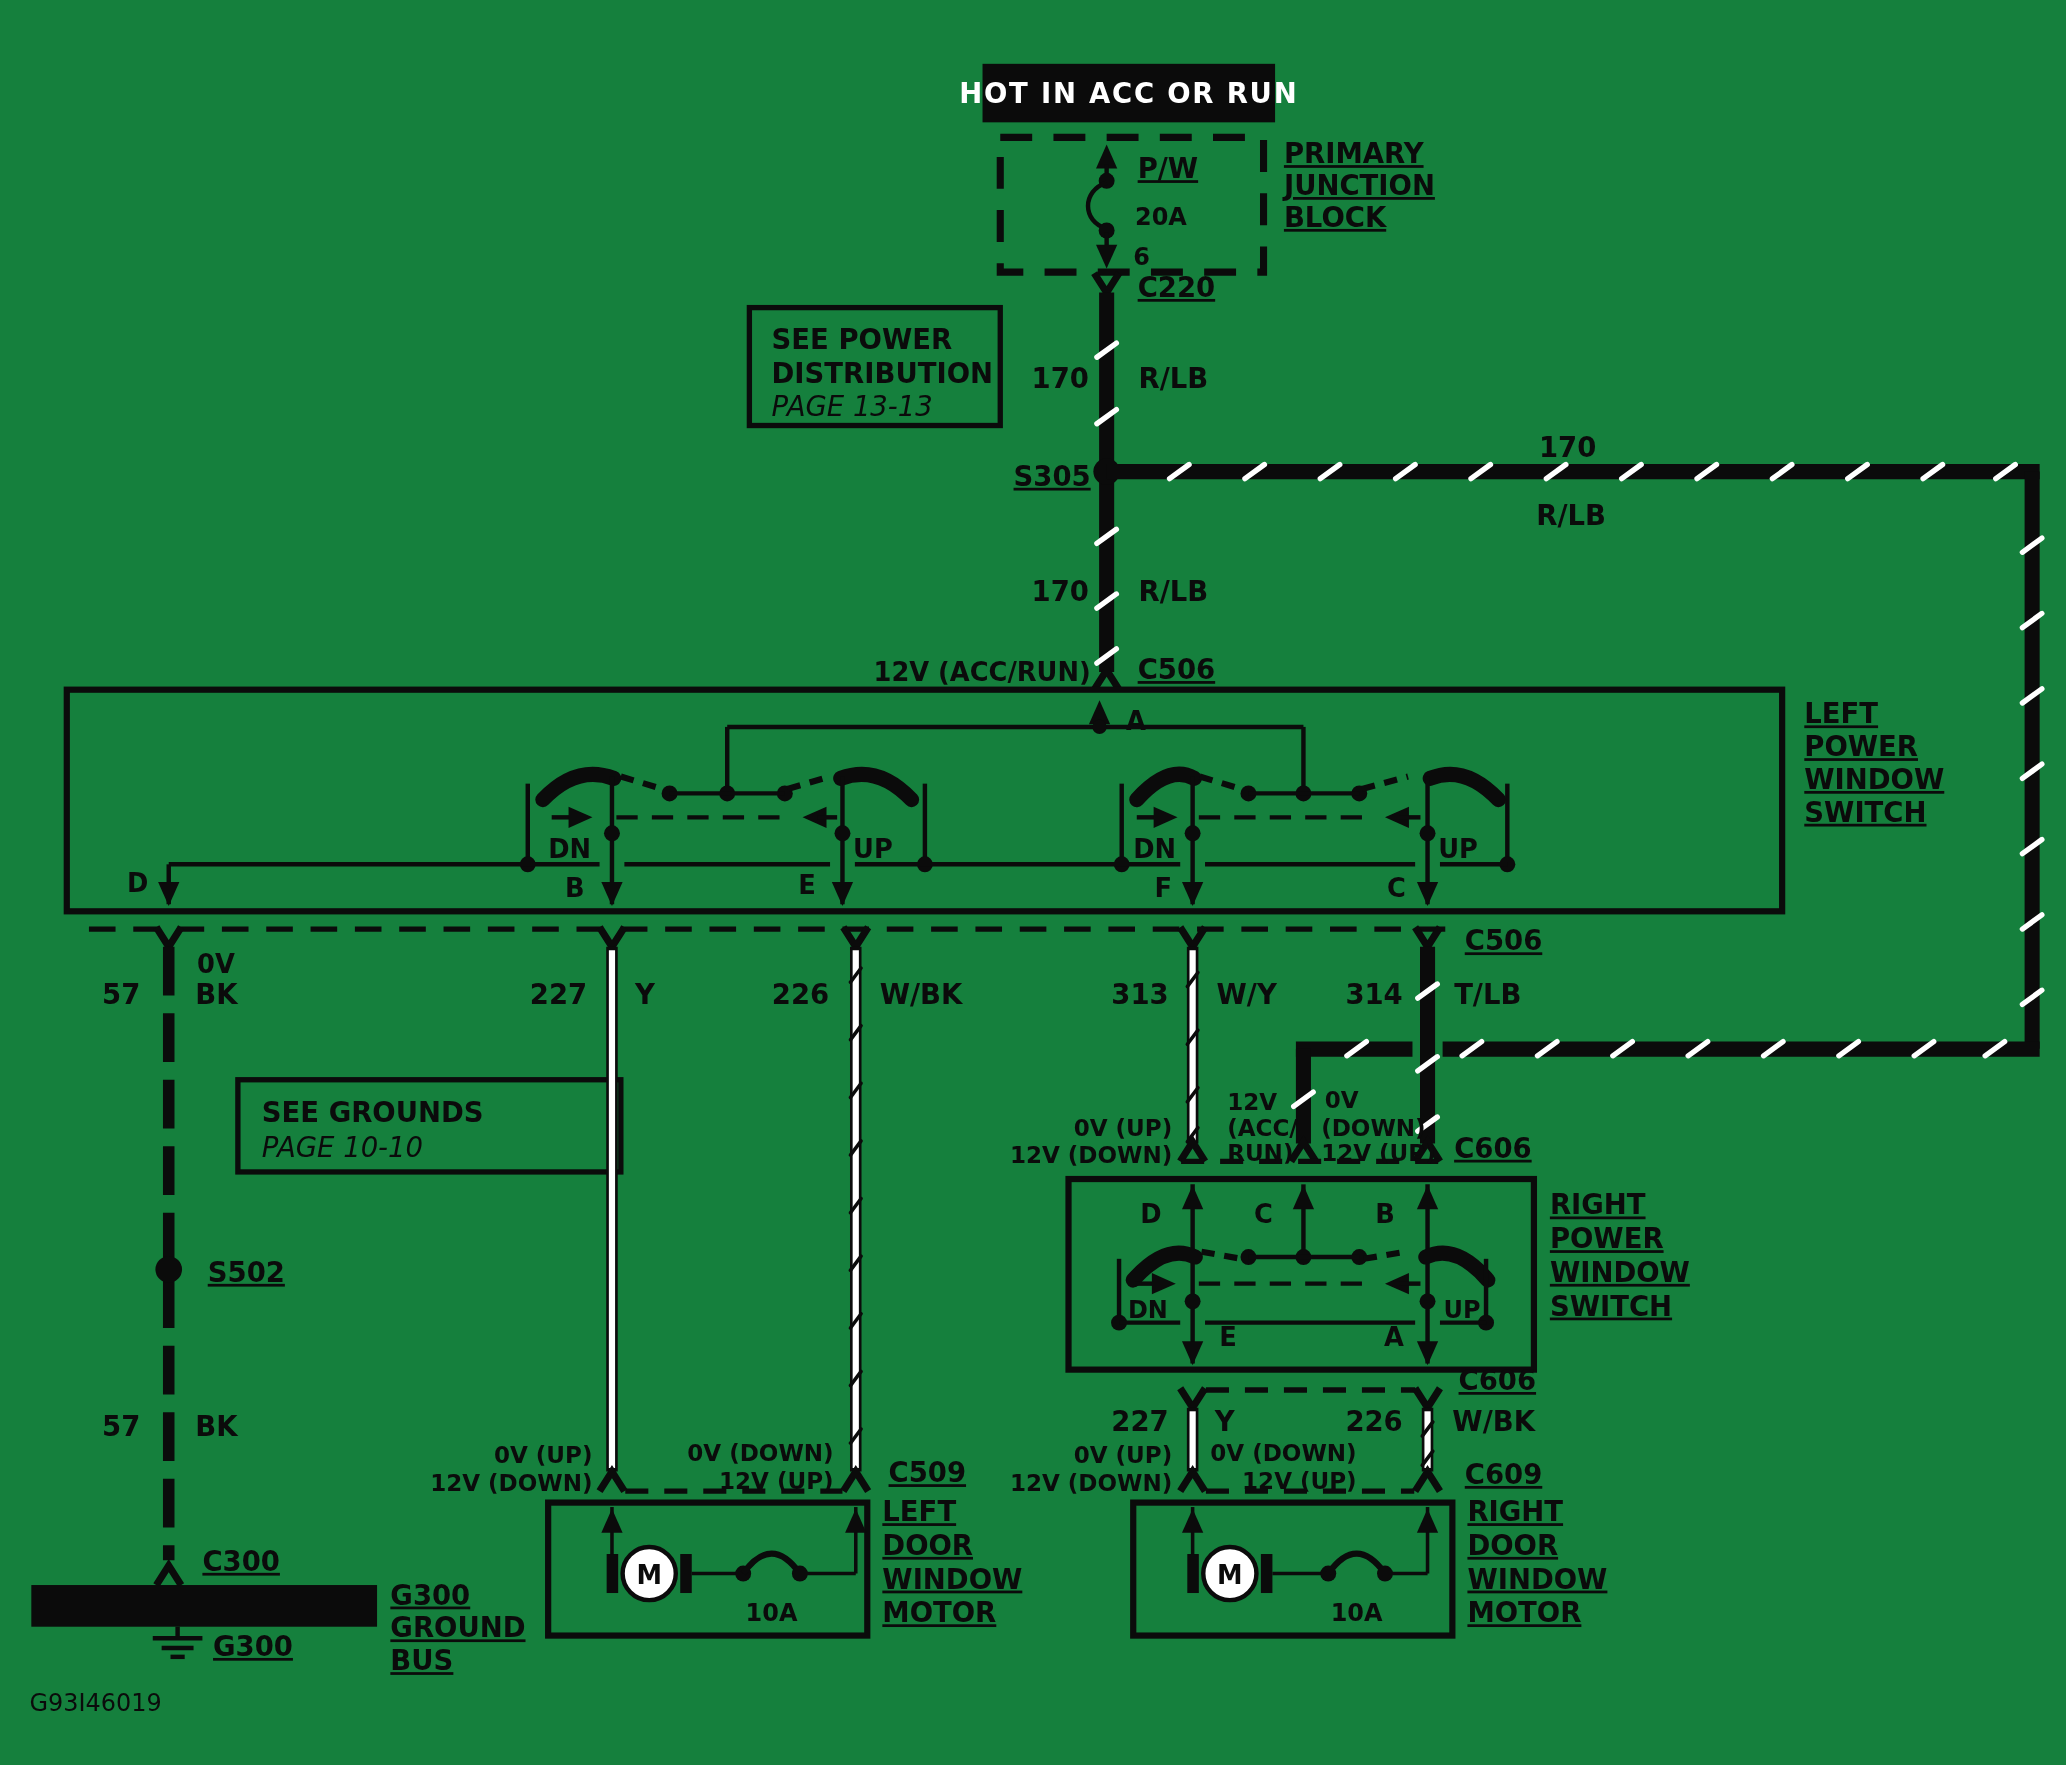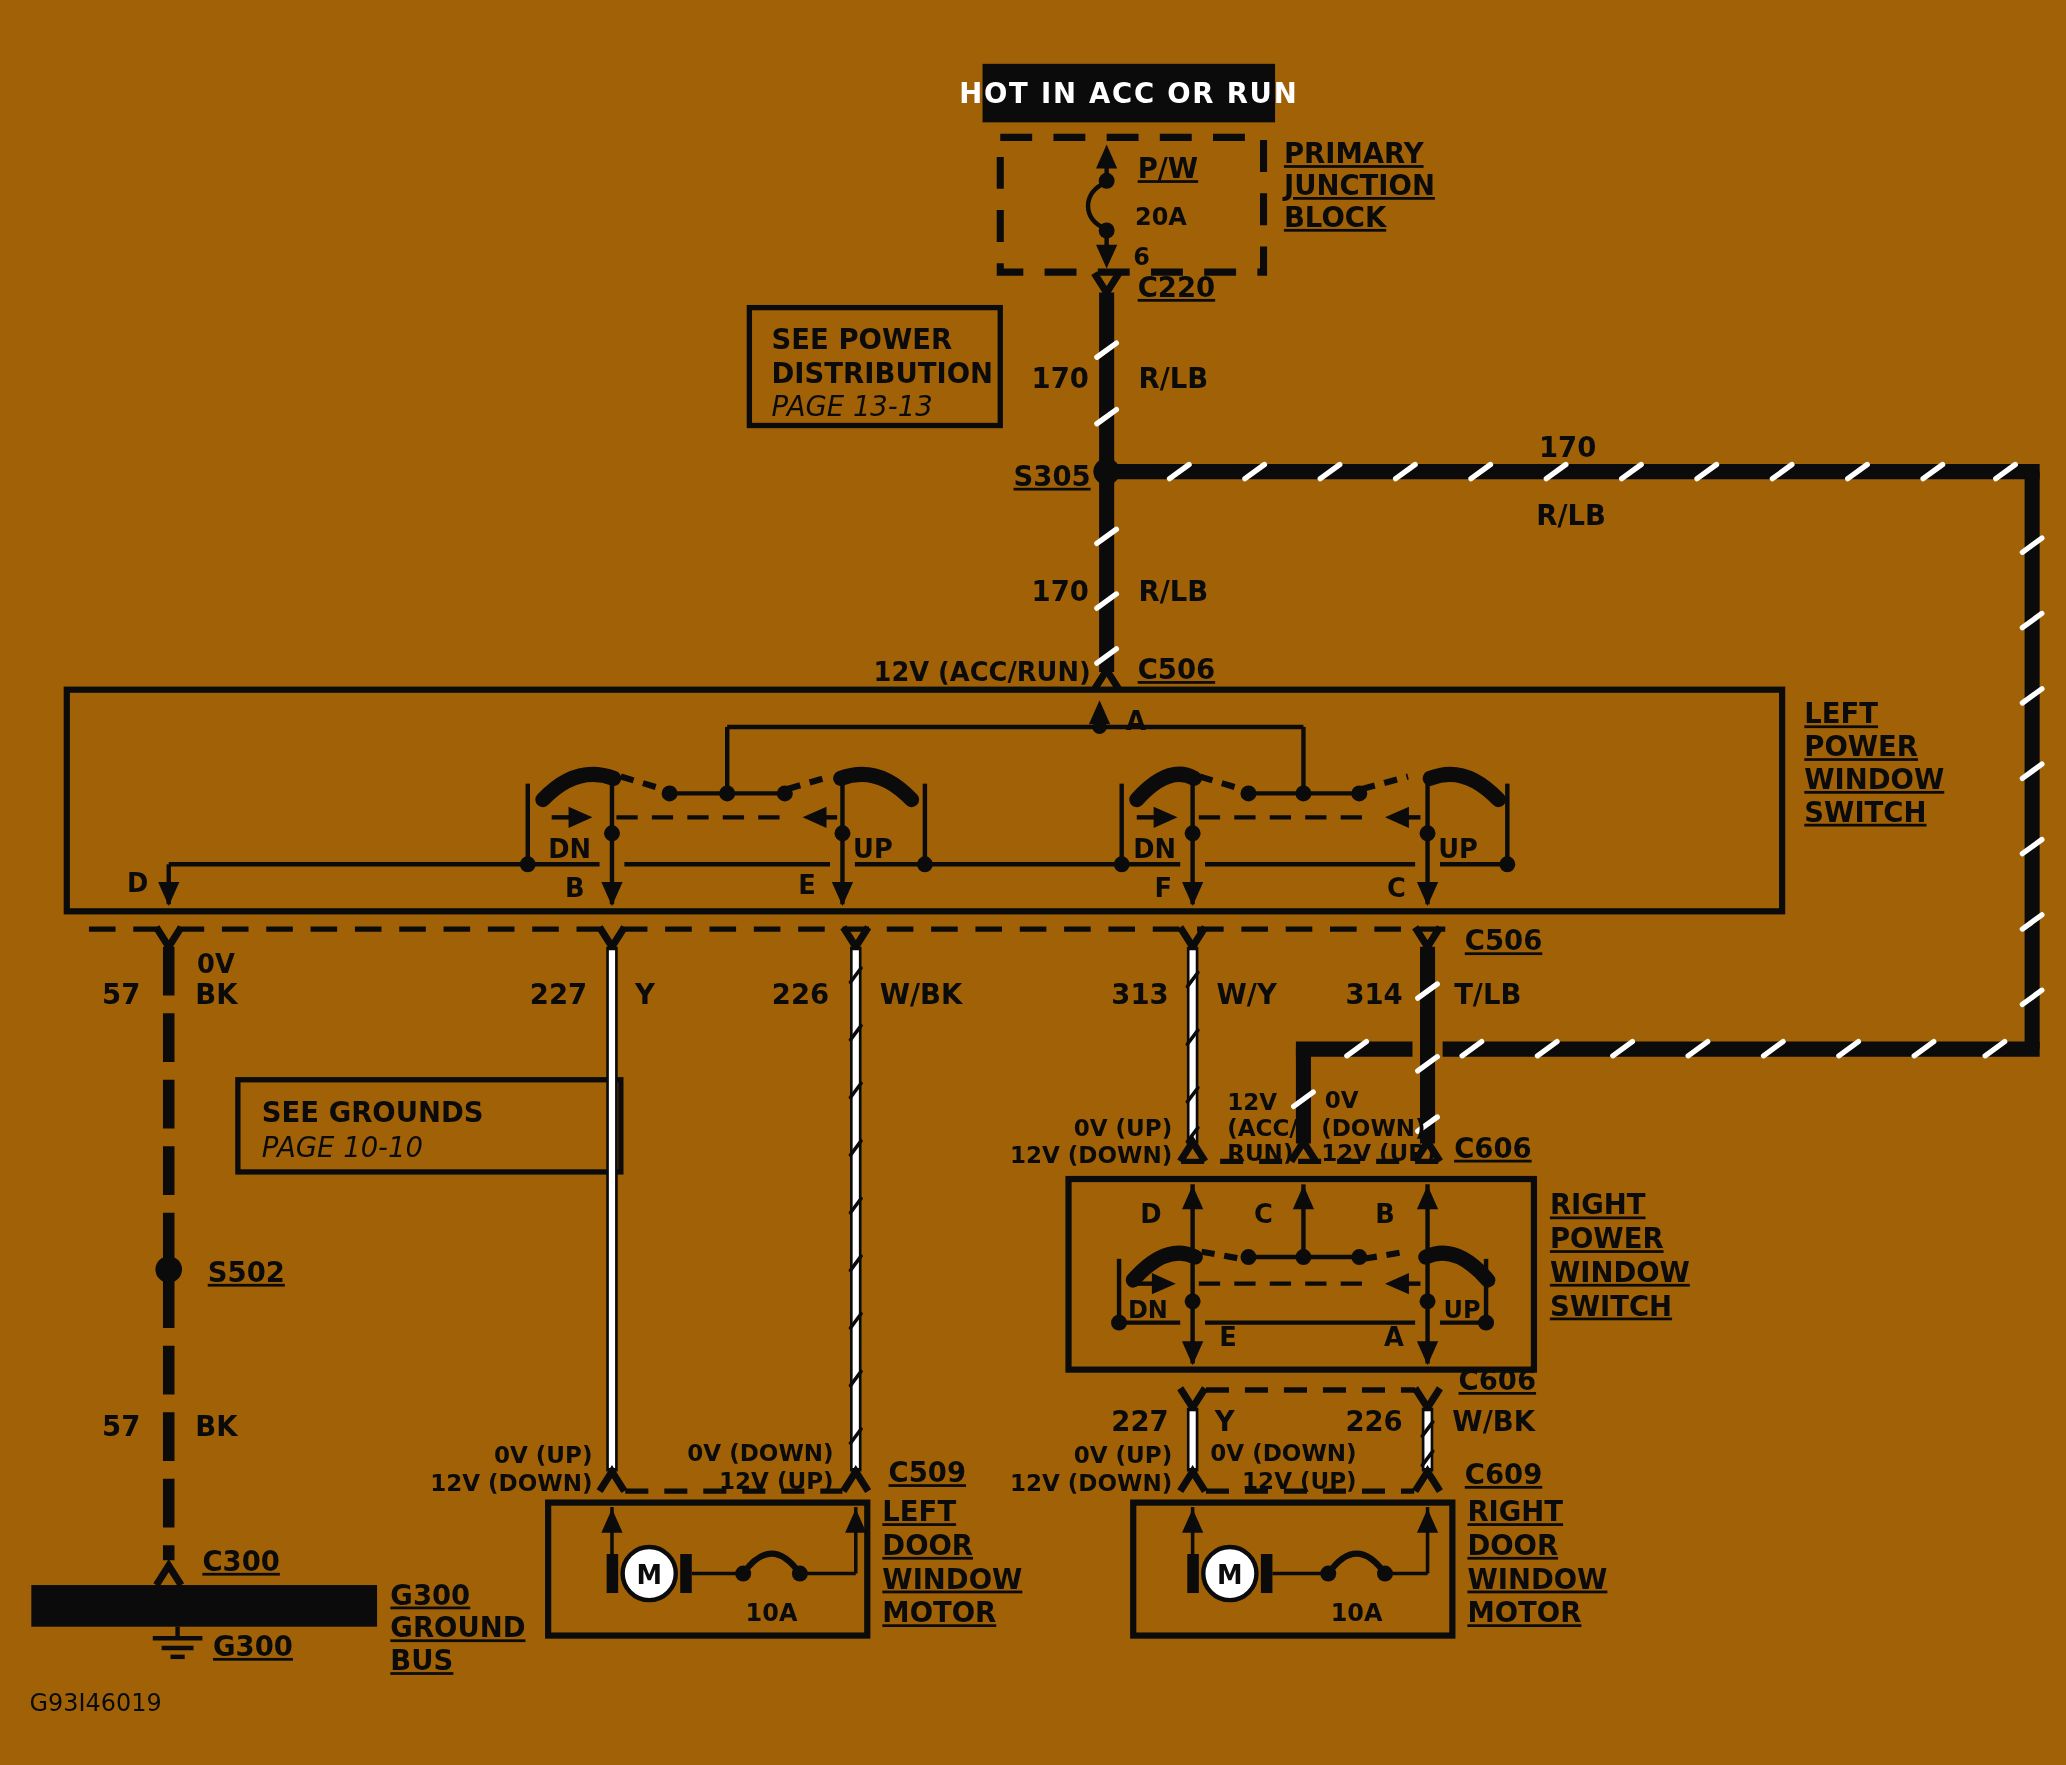--- a/index.html
+++ b/index.html
@@ -1,16 +1,16 @@
 <!DOCTYPE html>
 <html style="font-size:14px"><head>
 <meta charset="utf-8">
 <style>
   html,body{margin:0;padding:0;background:#ffffff;}
-  .stage{width:2067px;height:1765px;position:relative;background:#a16207;}
+  .stage{width:2067px;height:1765px;position:relative;background:#15803d;}
   svg{display:block;}
   text{font-family:"DejaVu Sans","Liberation Sans",sans-serif;font-weight:bold;fill:#0b0b0b;}.t31{font-size:31px}.t29{font-size:29px}.t27{font-size:27px}.t26{font-size:26px}
   .w{fill:#ffffff;letter-spacing:2px}
   .u{text-decoration:underline}
   .it{font-style:italic;font-weight:normal}
   .ln{stroke:#0b0b0b;stroke-width:5;fill:none}
   .ln4{stroke:#0b0b0b;stroke-width:4;fill:none}
   .box{stroke:#0b0b0b;stroke-width:7;fill:none}
   .nbox{stroke:#0b0b0b;stroke-width:6;fill:none}
   .thick{stroke:#0b0b0b;stroke-width:17;fill:none}

